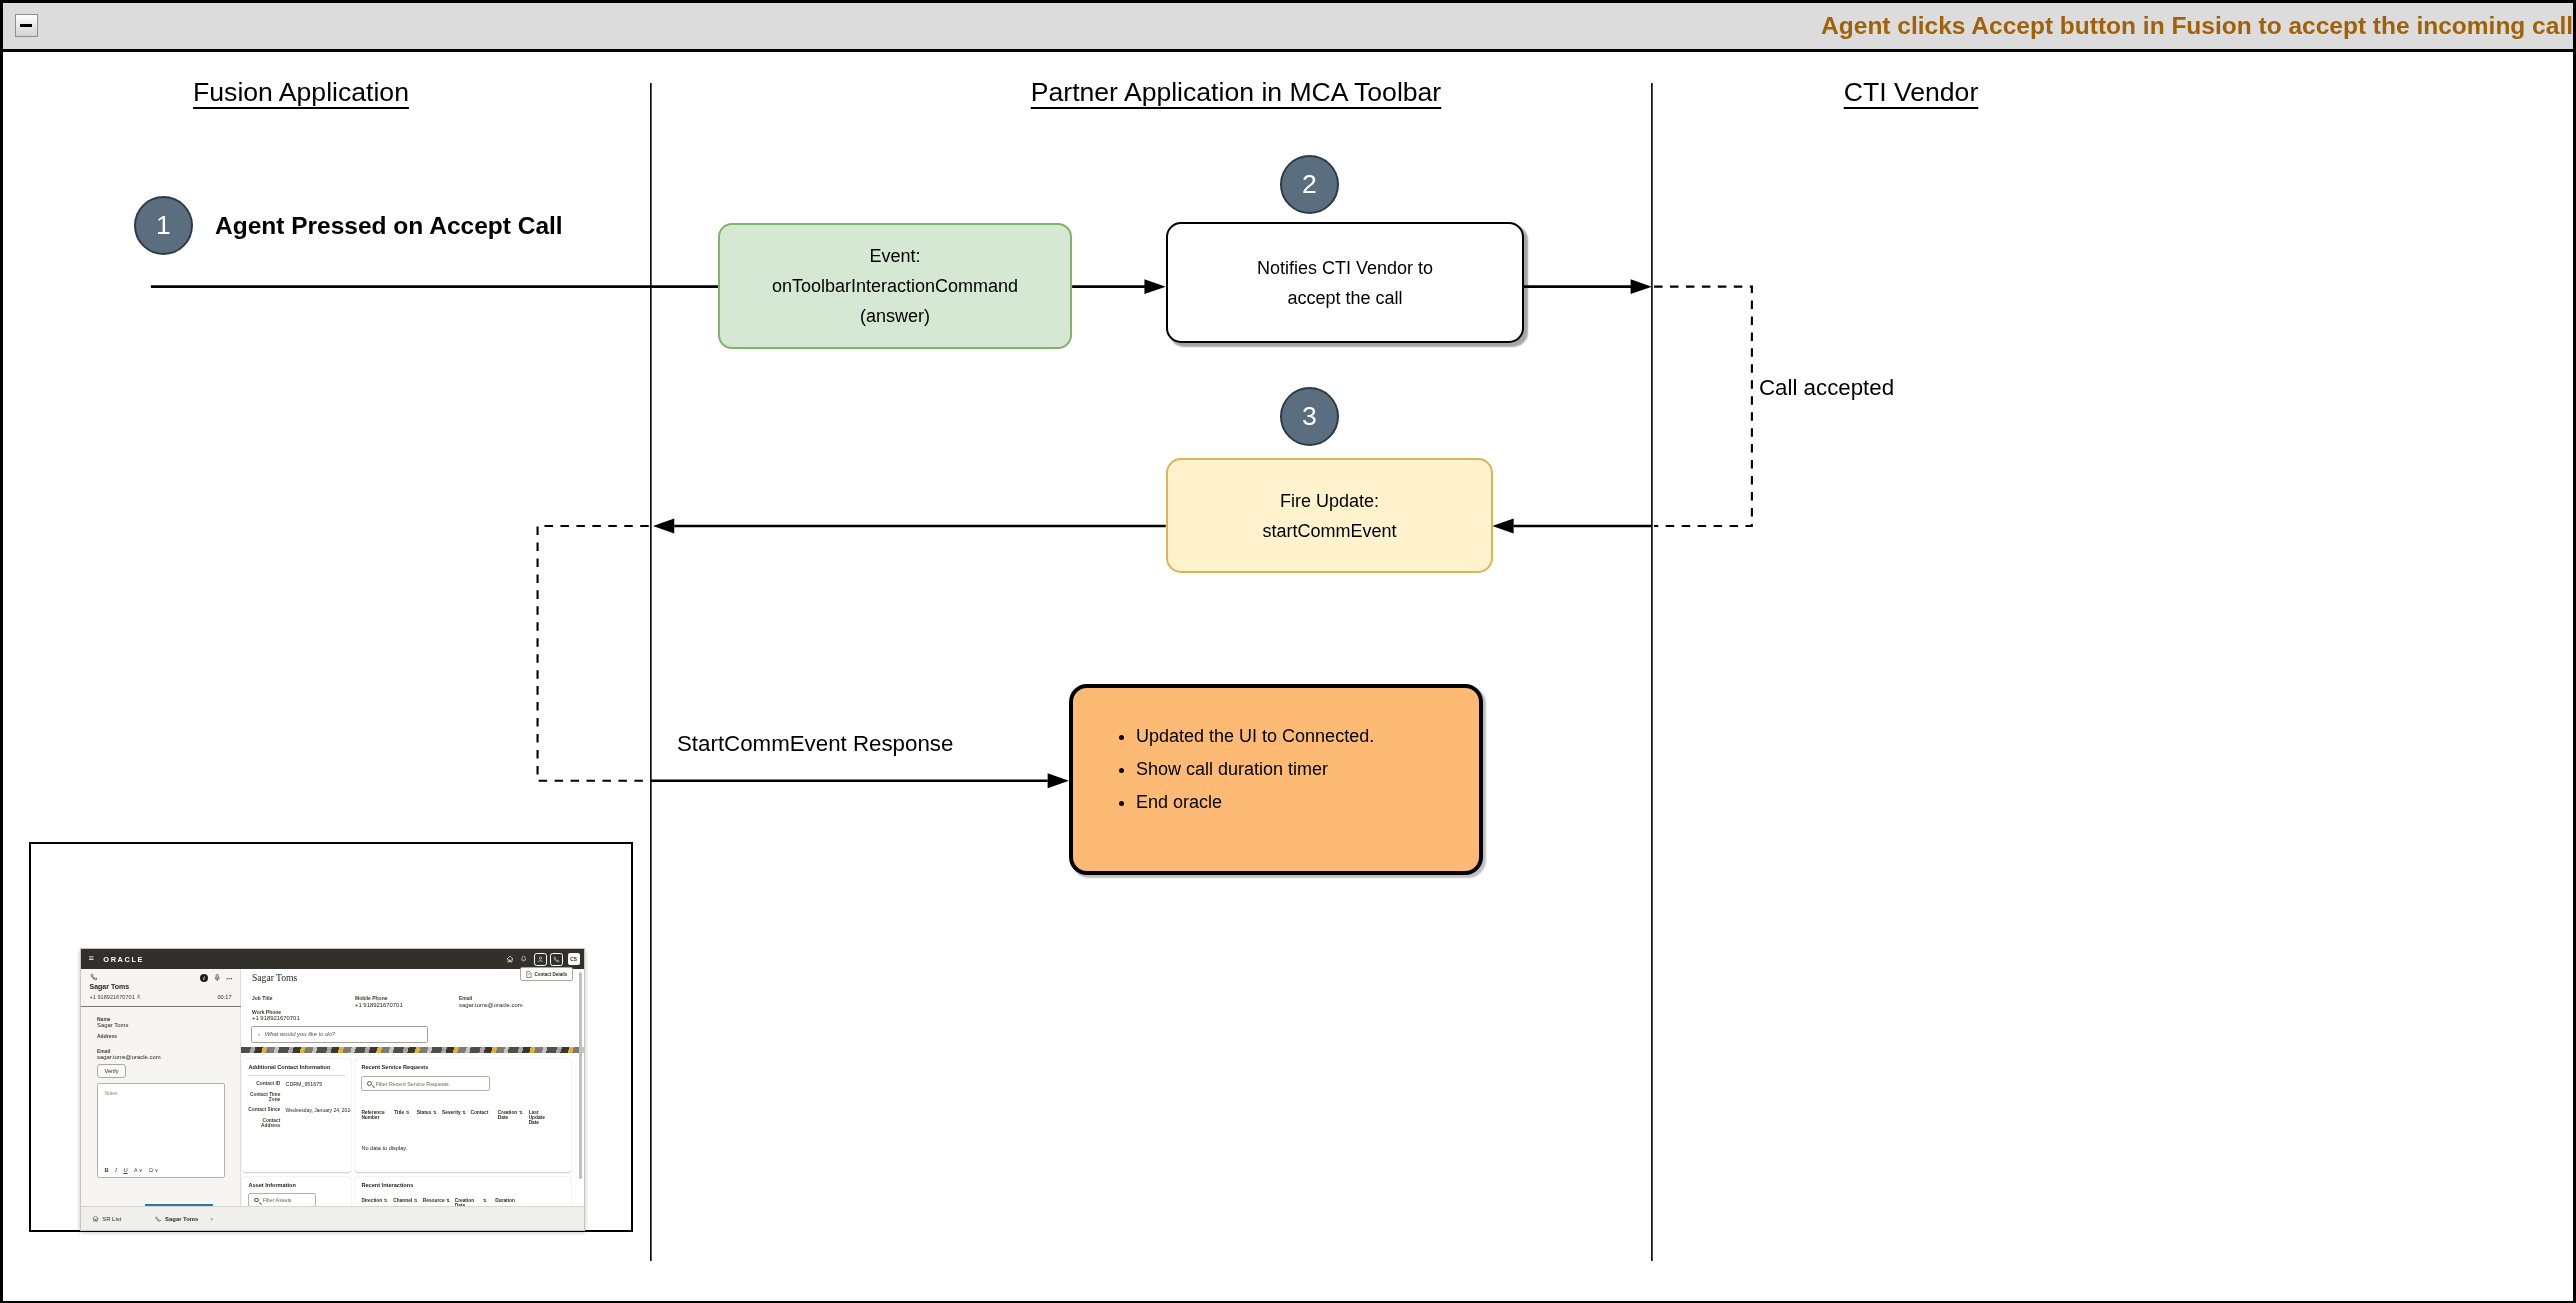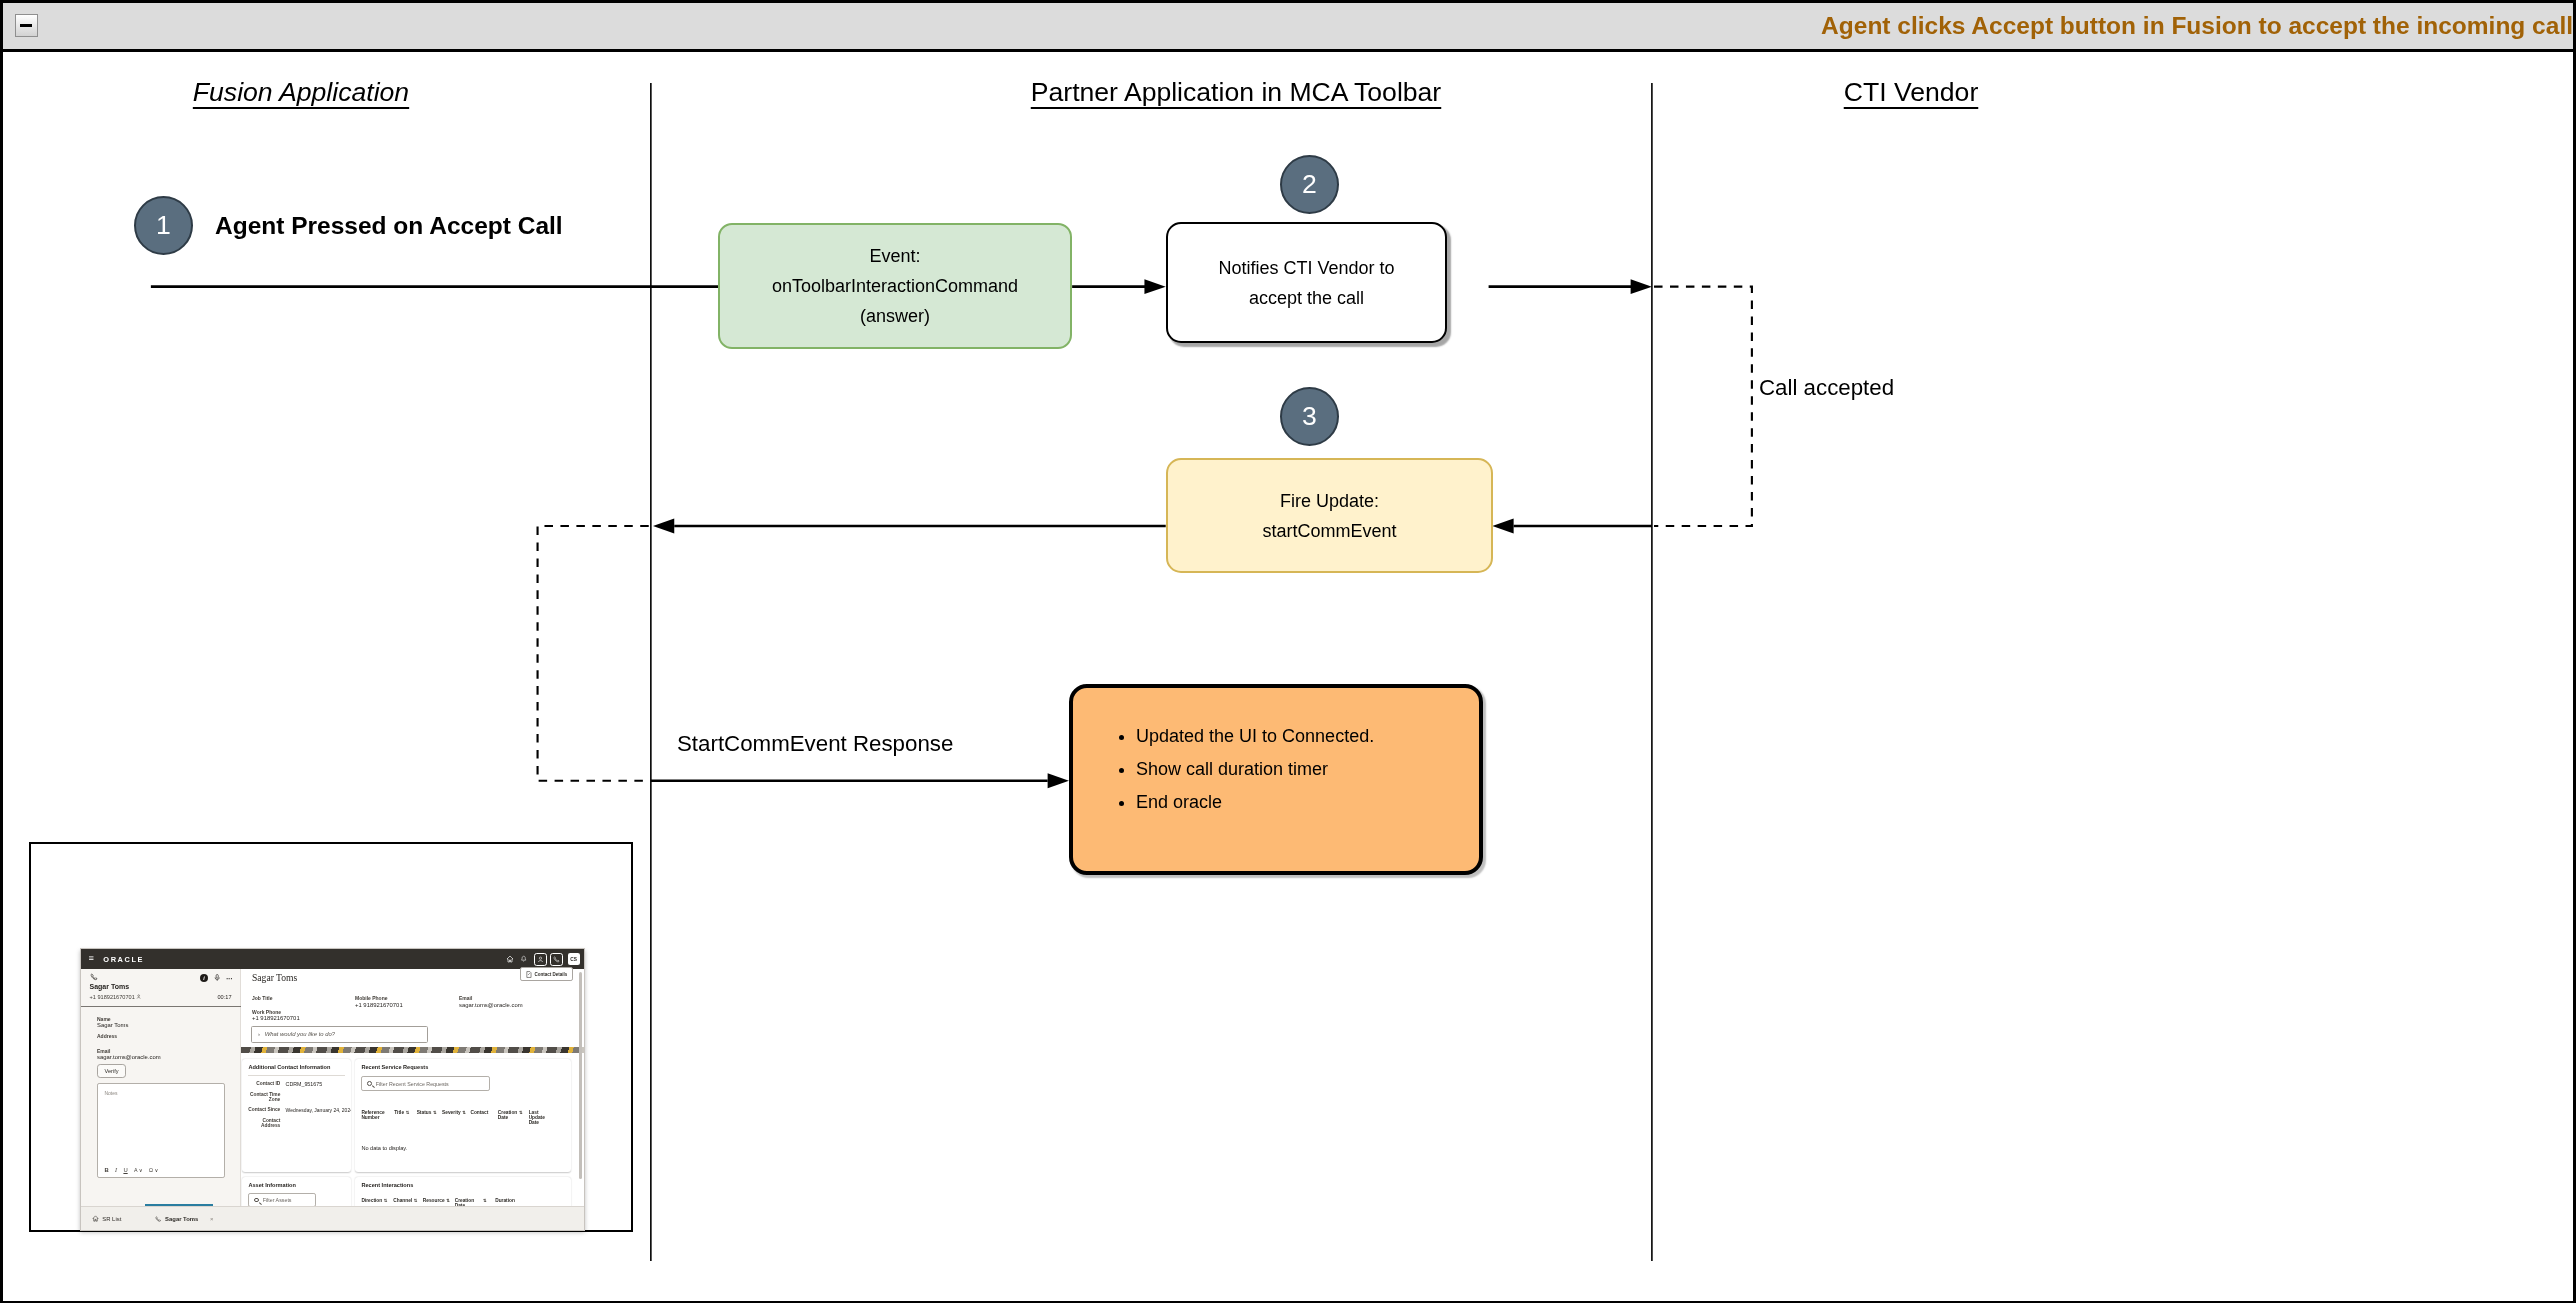--- a/index.html
+++ b/index.html
@@ -89,21 +89,21 @@
 
 <div class="frame">
 
   <div class="titlebar">
     <div class="t">Agent clicks Accept button in Fusion to accept the incoming call</div>
     <div class="collapse">
       <span class="bar"></span>
     </div>
   </div>
 
-  <div class="lane-title" style="left:85px;width:426px;font-style:italic;">Fusion Application</div>
+  <div class="lane-title" style="left:85px;width:426px;">Fusion Application</div>
   <div class="lane-title" style="left:967px;width:532px;">Partner Application in MCA Toolbar</div>
   <div class="lane-title" style="left:1695px;width:426px;">CTI Vendor</div>
 
   <svg class="wires" viewBox="0 0 4843 2451" width="2576" height="1304">
 
     <line class="lifeline" x1="1218" y1="150" x2="1218" y2="2365"></line>
     <line class="lifeline" x1="3100" y1="150" x2="3100" y2="2365"></line>
 
     <line class="ln" x1="278" y1="533" x2="1345" y2="533"></line>
 
@@ -142,21 +142,21 @@
 
   <div class="step-label bold" style="left:212px;top:209px;">Agent Pressed on Accept Call</div>
   <div class="step-label" style="left:242px;top:874px;">Call in progress</div>
 
   <div class="node node-green" style="left:715px;top:220px;width:354px;height:126px;">
     <div>Event:</div>
     <div>onToolbarInteractionCommand</div>
     <div>(answer)</div>
   </div>
 
-  <div class="node node-white" style="left:1163px;top:219px;width:281px;height:121px;">
+  <div class="node node-white" style="left:1163px;top:219px;width:358px;height:121px;">
     <div>Notifies CTI Vendor to</div>
     <div>accept the call</div>
   </div>
 
   <div class="node node-yellow" style="left:1163px;top:455px;width:327px;height:115px;">
     <div>Fire Update:</div>
     <div>startCommEvent</div>
   </div>
 
   <div class="node node-result" style="left:1066px;top:681px;width:414px;height:191px;">

